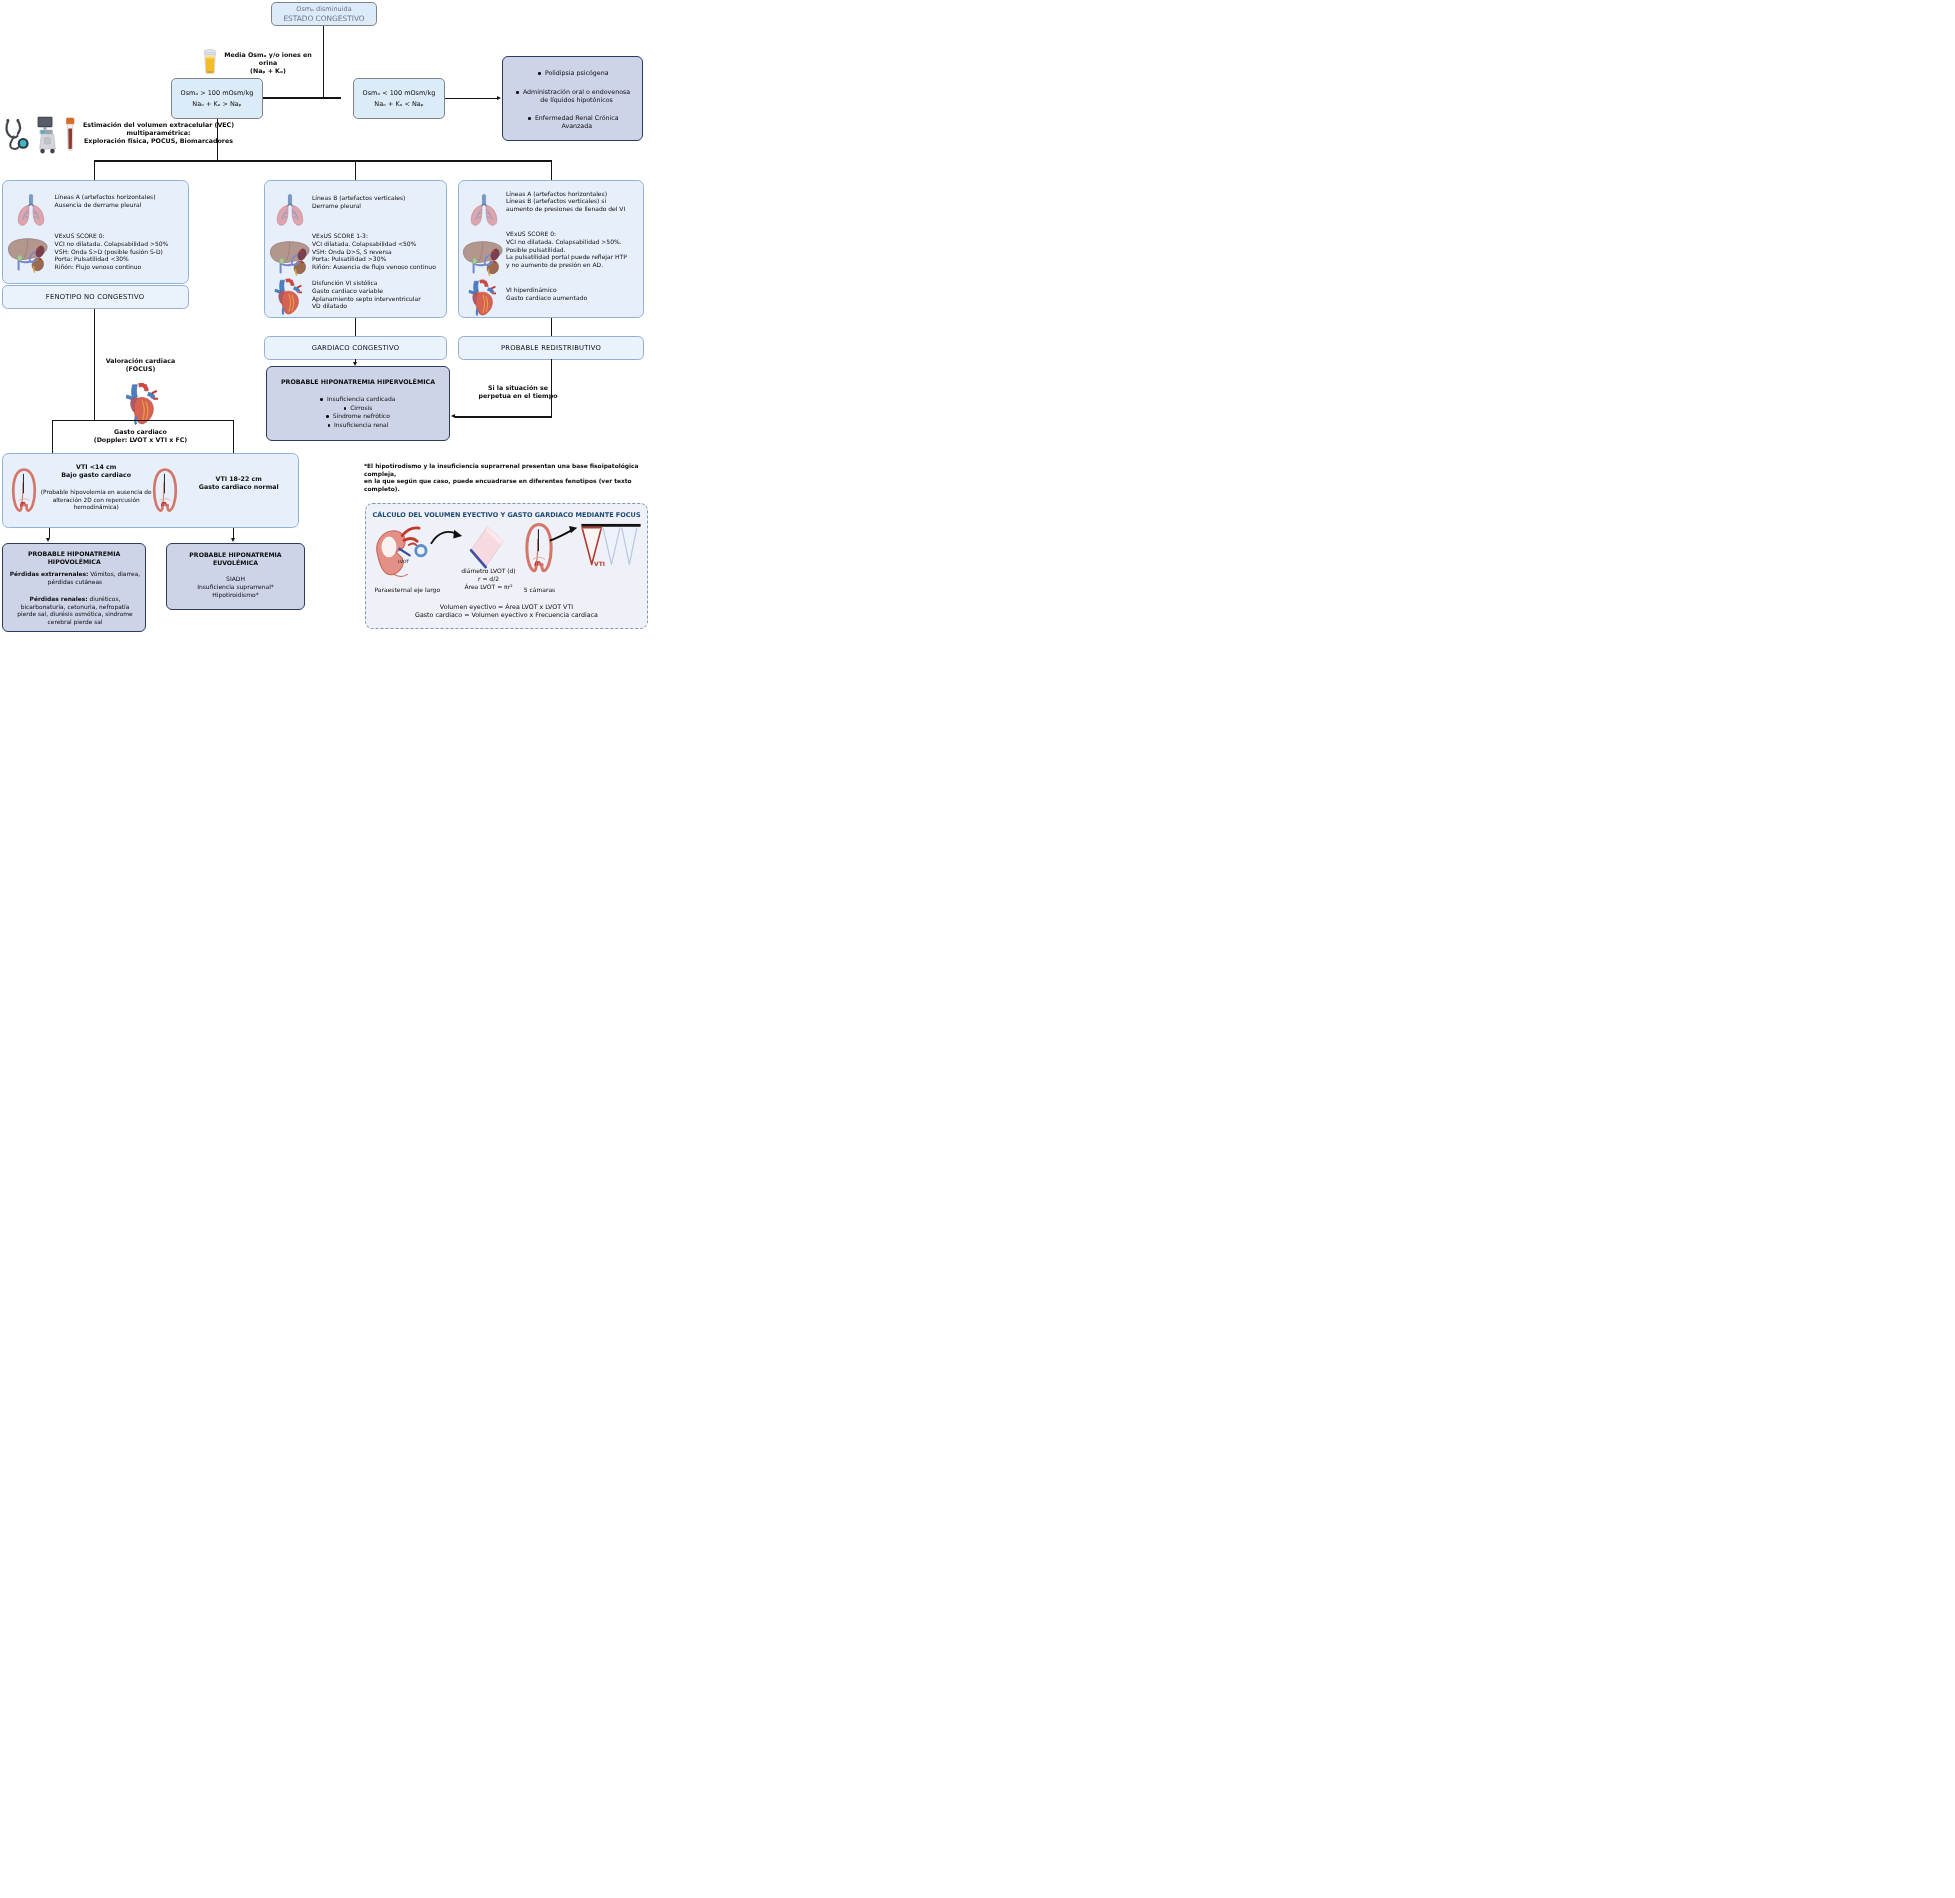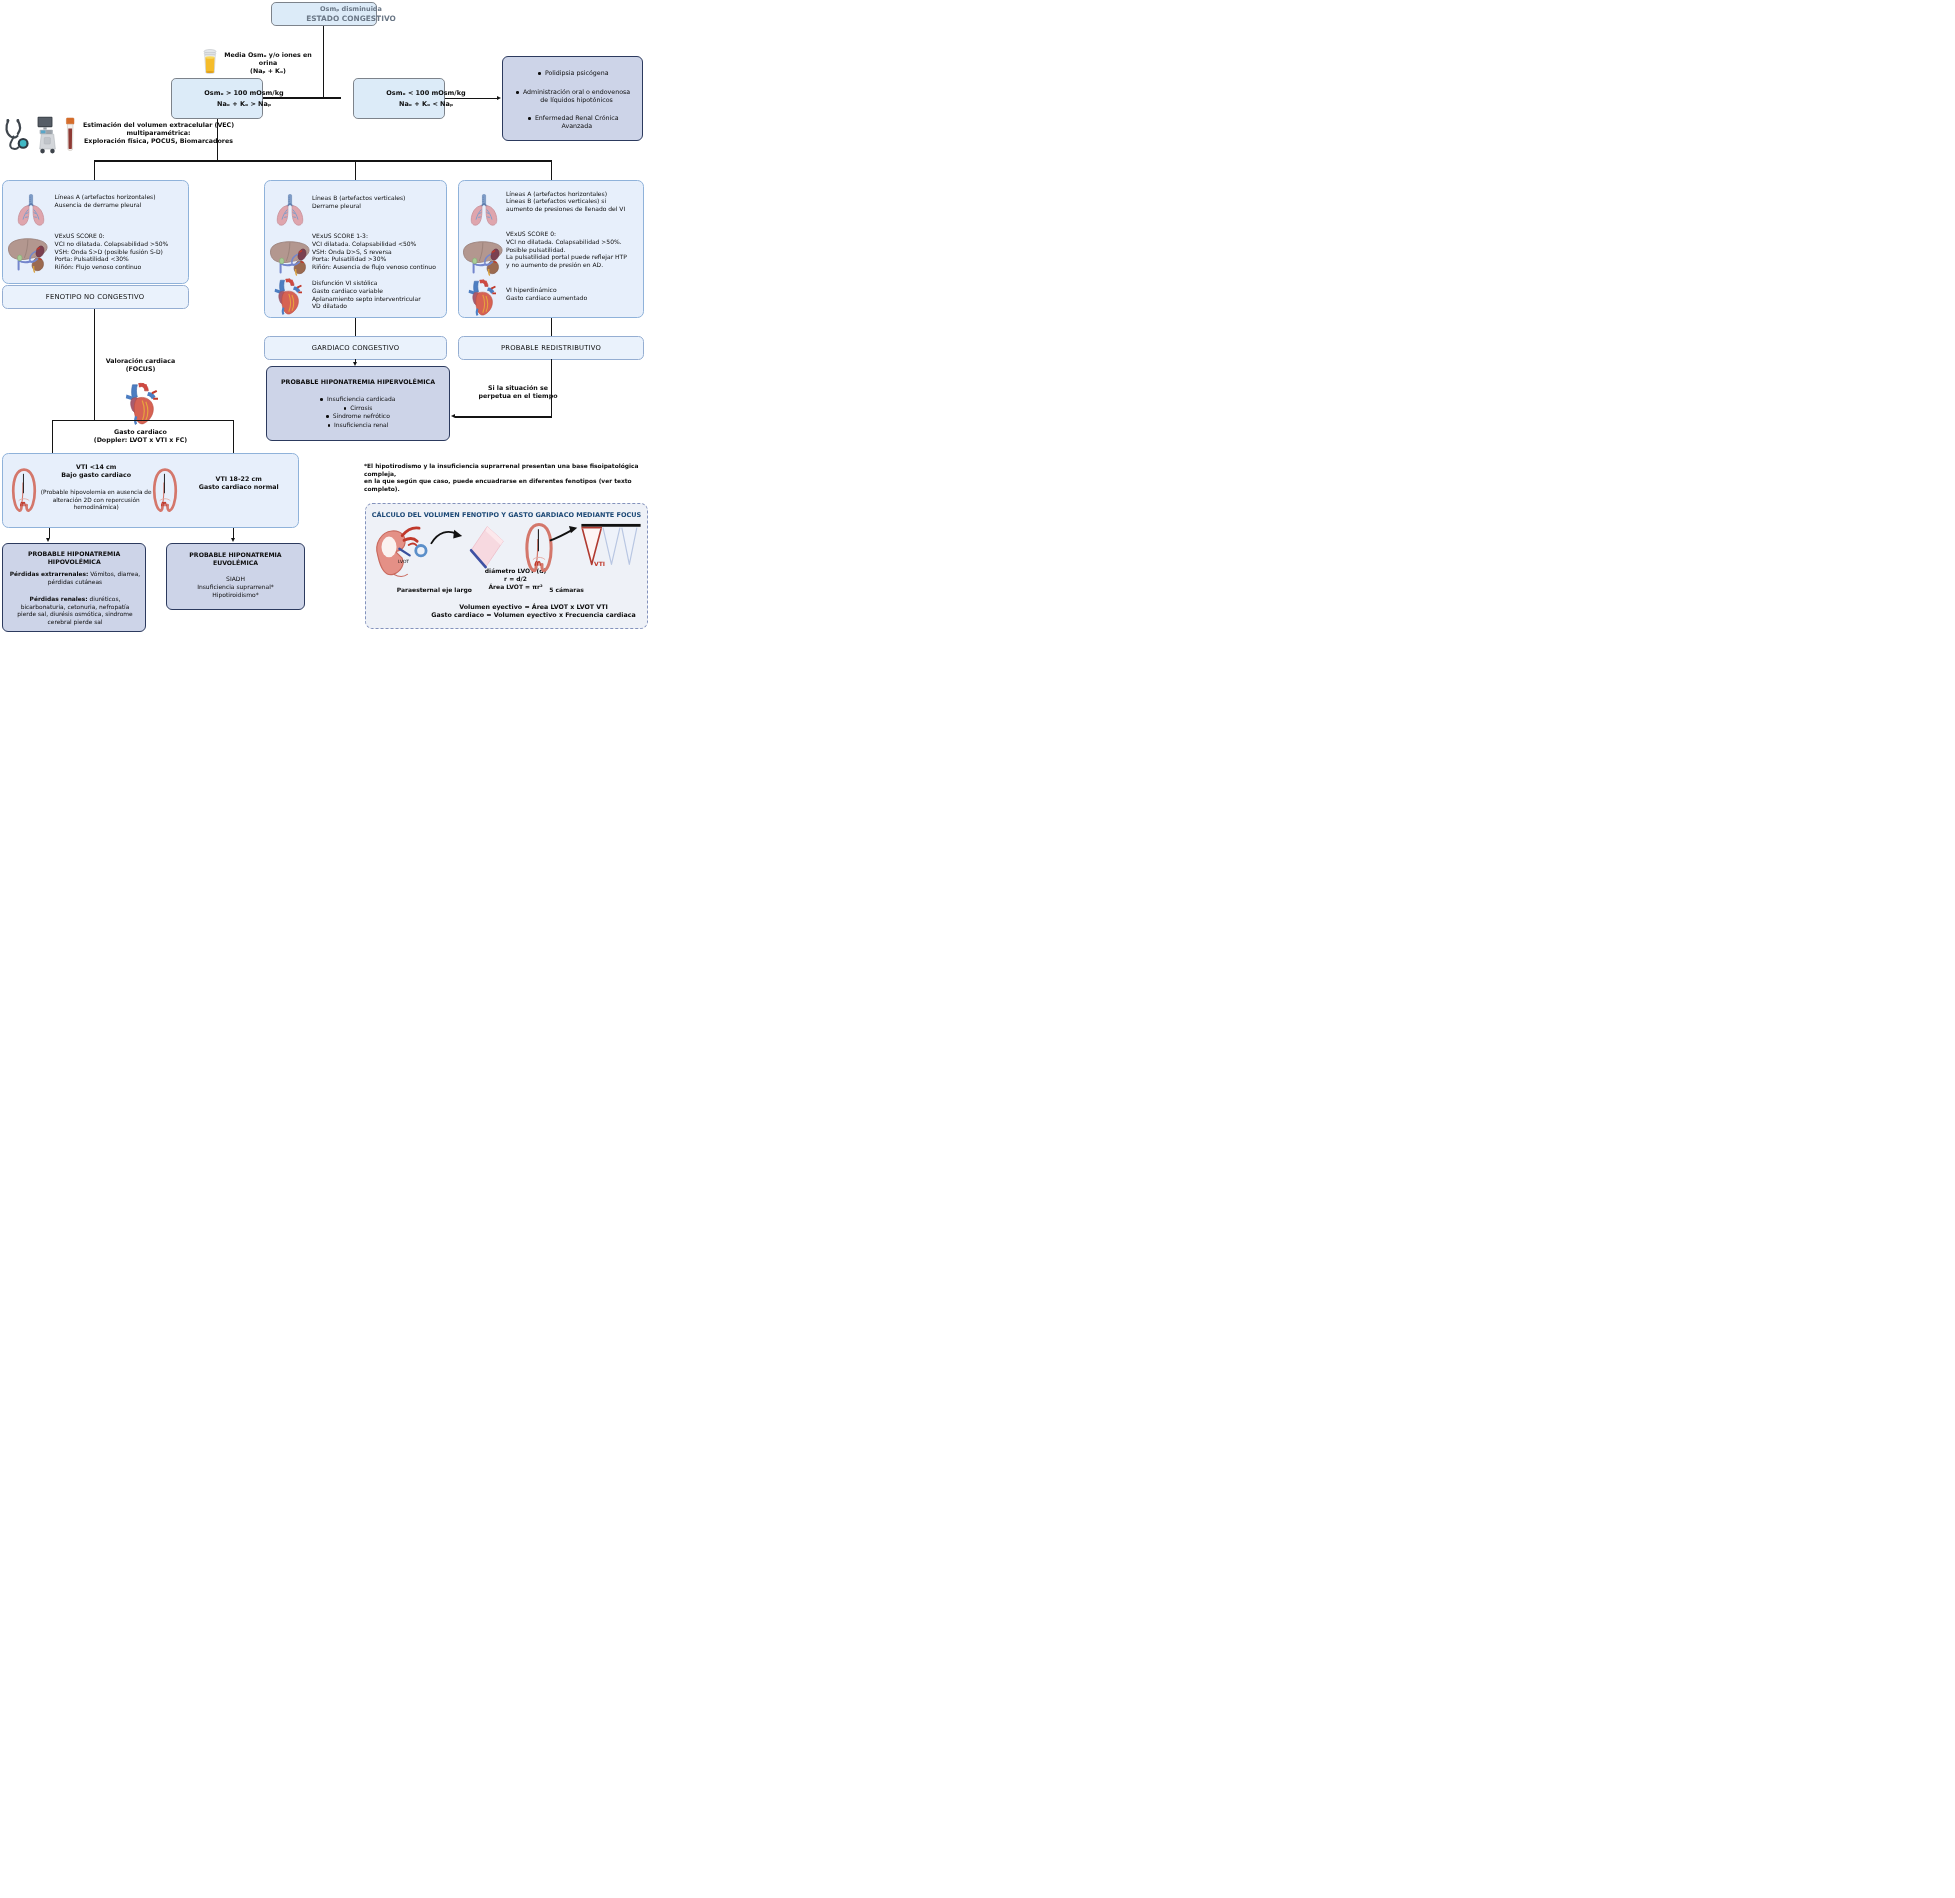--- a/index.html
+++ b/index.html
@@ -15,21 +15,21 @@
   .abs{position:absolute;}
   .box{position:absolute;box-sizing:border-box;border-radius:4.9px;}
   .bx-blue{background:var(--light-blue-fill);border:1.1px solid var(--gray-border);}
   .bx-phen{background:var(--phenotype-fill);border:1.1px solid var(--phenotype-border);border-radius:6.5px;}
   .bx-label{background:var(--label-fill);border:1.1px solid var(--label-border);border-radius:5.5px;display:flex;align-items:center;justify-content:center;}
   .bx-lav{background:var(--lavender-fill);border:1.4px solid var(--navy-border);border-radius:6px;}
   .bx-dash{background:var(--dashed-fill);border:1.6px dashed var(--dashed-border);border-radius:7.6px;}
   .t{position:absolute;white-space:pre-line;line-height:1.3;}
   .tc{text-align:center;}
   .tl{text-align:left;}
-  .w400{font-weight:400;} .w500{font-weight:700;margin-left:27px;} .w600{font-weight:600;} .w700{font-weight:700;} .fs11{font-size:6px;} .fs115{font-size:6.3px;} .fs12{font-size:6.5px;}
+  .w400{font-weight:400;} .w500{font-weight:400;} .w600{font-weight:600;} .w700{font-weight:700;} .fs11{font-size:6px;} .fs115{font-size:6.3px;} .fs12{font-size:6.5px;}
   .ln{position:absolute;background:var(--line-color);}
   .ah{position:absolute;width:0;height:0;}
   .ah.down{border-left:2.7px solid transparent;border-right:2.7px solid transparent;border-top:4.4px solid var(--line-color);}
   .ah.left{border-top:2.7px solid transparent;border-bottom:2.7px solid transparent;border-right:4.4px solid var(--line-color);}
   .ah.right{border-top:2.7px solid transparent;border-bottom:2.7px solid transparent;border-left:4.4px solid var(--line-color);}
   .bullet-row{display:flex;align-items:flex-start;justify-content:center;gap:3.8px;}
   .dot{width:2.7px;height:2.7px;border-radius:50%;background:#0d0d0d;flex:0 0 auto;margin-top:3.3px;}
   .label-text{font-size:6.8px;font-weight:400;letter-spacing:0.2px;color:#0d0d0d;}
   svg{display:block;}
 </style>
@@ -321,21 +321,21 @@
 EUVOLÉMICA</div>
     <div class="t tc w400 fs11" style="left:0;top:31px;width:100%;line-height:1.35;">SIADH
 Insuficiencia suprarrenal*
 Hipotiroidismo*</div>
   </div>
 
   <div class="t tl w700" style="left:364px;top:463px;width:288px;font-size:5.9px;">*El hipotirodismo y la insuficiencia suprarrenal presentan una base fisoipatológica compleja,
 en la que según que caso, puede encuadrarse en diferentes fenotipos (ver texto completo).</div>
 
   <div class="box bx-dash" style="left:365px;top:503px;width:283px;height:126px;">
-    <div class="t tc w700 fs12" style="left:5.5px;top:6.5px;width:270px;color:var(--title-navy);">CÁLCULO DEL VOLUMEN FENOTIPO Y GASTO GARDIACO MEDIANTE FOCUS</div>
+    <div class="t tc w700 fs12" style="left:5.5px;top:6.5px;width:270px;color:var(--title-navy);">CÁLCULO DEL VOLUMEN EYECTIVO Y GASTO GARDIACO MEDIANTE FOCUS</div>
 
     <svg class="abs" style="left:7.6px;top:18.6px;" width="61" height="61" viewBox="0 0 130 124">
       <path d="M8 66 C0 40 16 16 38 14 C58 12 68 26 66 40 C65 50 56 56 46 58 L60 72 C66 84 58 100 42 106 C24 112 14 94 8 66 Z" fill="#e49086" stroke="#c96a5e" stroke-width="2.5"></path>
       <ellipse cx="32" cy="48" rx="16" ry="22" fill="#faf2f0"></ellipse>
       <path d="M60 24 C70 12 84 6 96 8 M64 34 C76 28 86 30 92 36" stroke="#c0392b" stroke-width="6" fill="none" stroke-linecap="round"></path>
       <circle cx="100" cy="56" r="11" fill="none" stroke="#5b8fc9" stroke-width="6"></circle>
       <path d="M74 44 C80 40 86 40 90 44" stroke="#c0392b" stroke-width="4" fill="none" stroke-linecap="round"></path>
       <path d="M54 52 L76 66" stroke="#3a4f9c" stroke-width="5" stroke-linecap="round"></path>
       <path d="M42 106 C52 112 64 112 72 106" stroke="#c96a5e" stroke-width="2.5" fill="none"></path>
     </svg>

